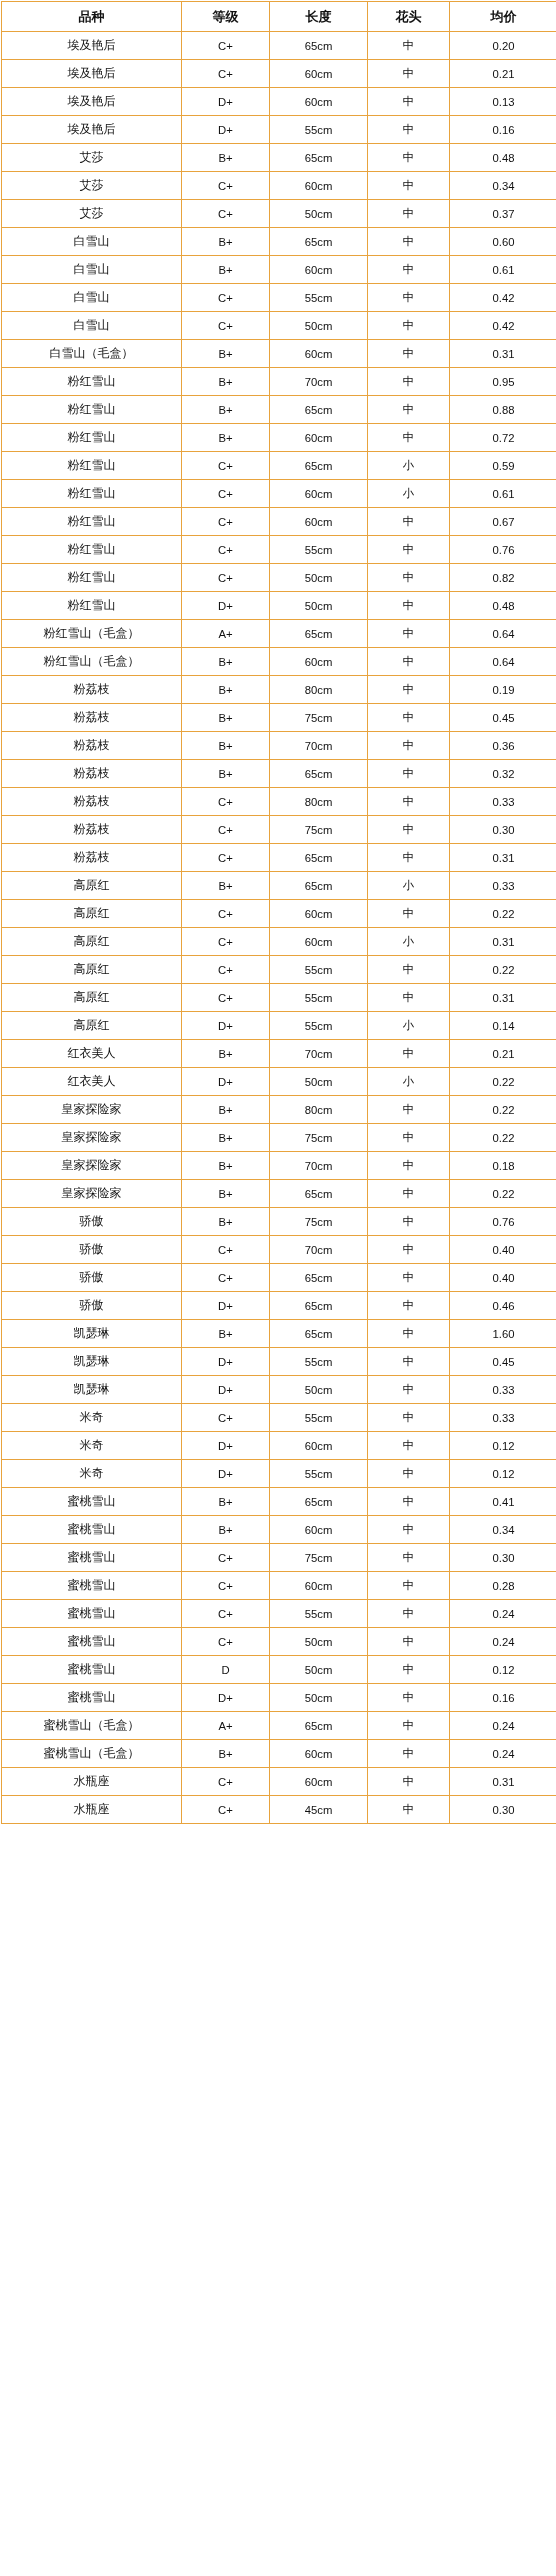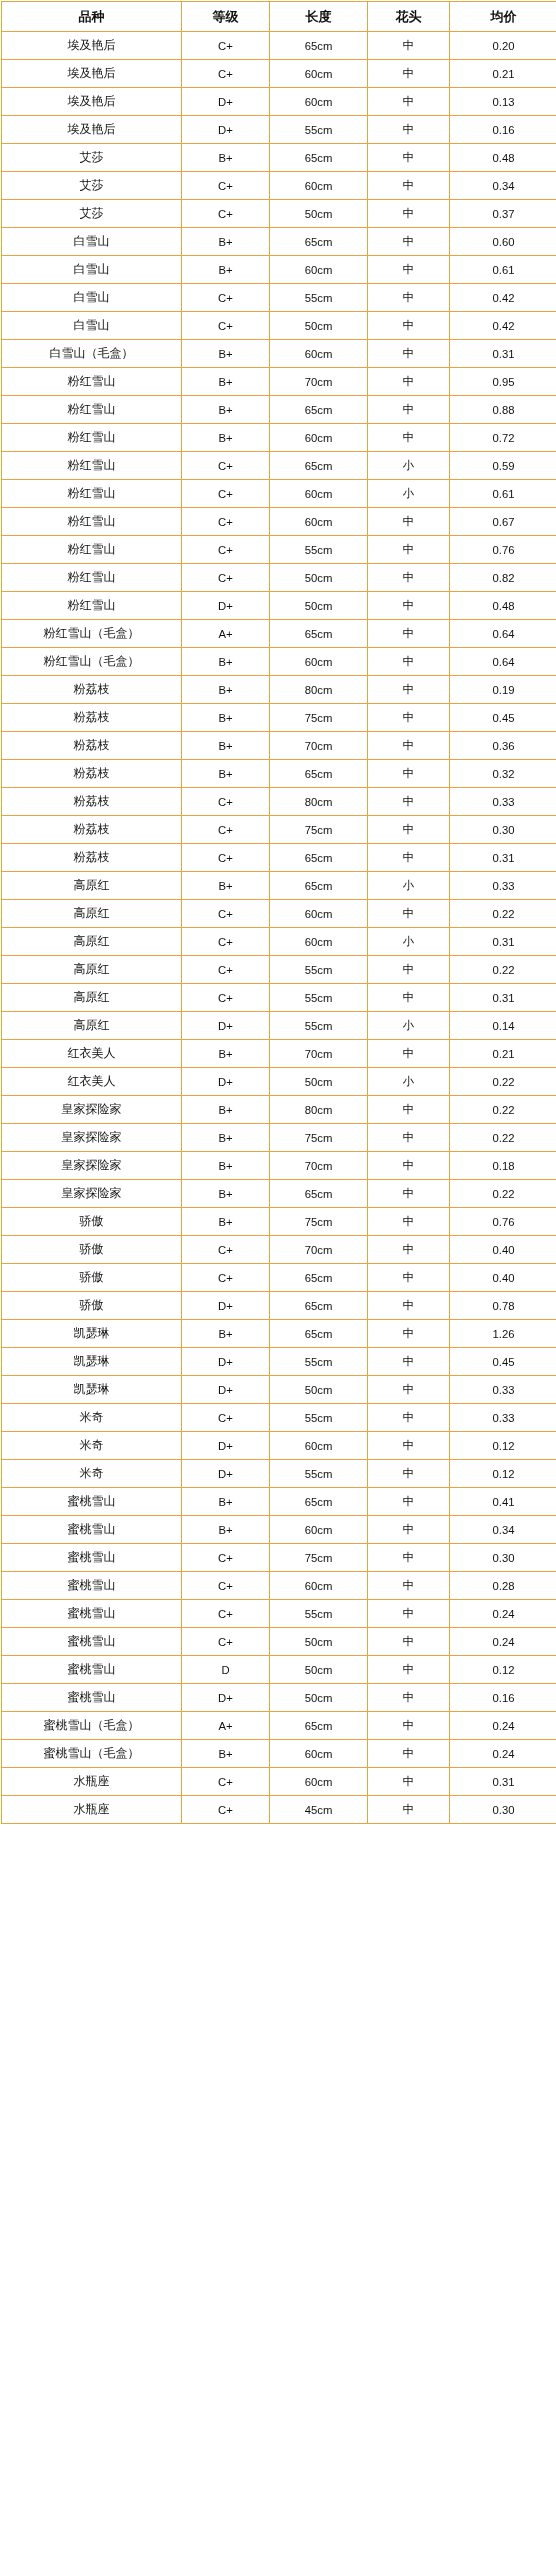--- a/index.html
+++ b/index.html
@@ -390,28 +390,28 @@
           <td class="grade">C+</td>
           <td class="length">65cm</td>
           <td class="head">中</td>
           <td class="price">0.40</td>
         </tr>
         <tr>
           <td class="variety">骄傲</td>
           <td class="grade">D+</td>
           <td class="length">65cm</td>
           <td class="head">中</td>
-          <td class="price">0.78</td>
+          <td class="price">0.46</td>
         </tr>
         <tr>
           <td class="variety">凯瑟琳</td>
           <td class="grade">B+</td>
           <td class="length">65cm</td>
           <td class="head">中</td>
-          <td class="price">1.26</td>
+          <td class="price">1.60</td>
         </tr>
         <tr>
           <td class="variety">凯瑟琳</td>
           <td class="grade">D+</td>
           <td class="length">55cm</td>
           <td class="head">中</td>
           <td class="price">0.45</td>
         </tr>
         <tr>
           <td class="variety">凯瑟琳</td>

